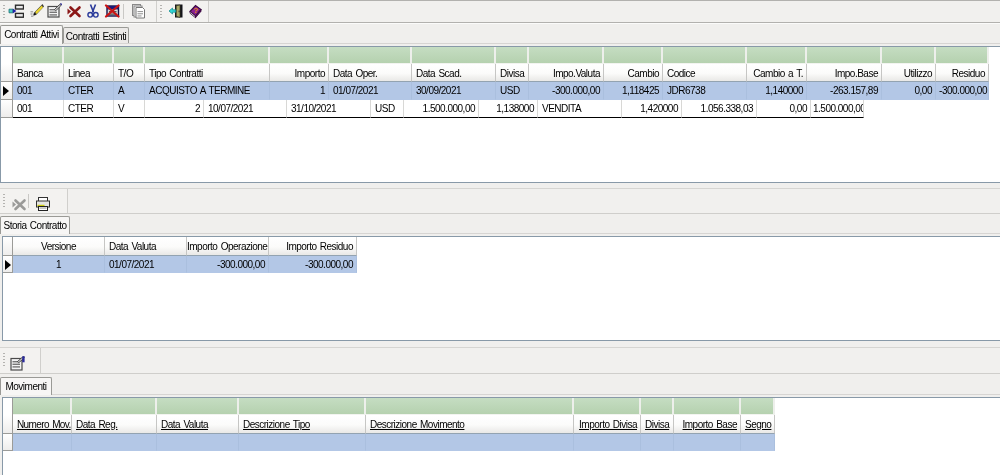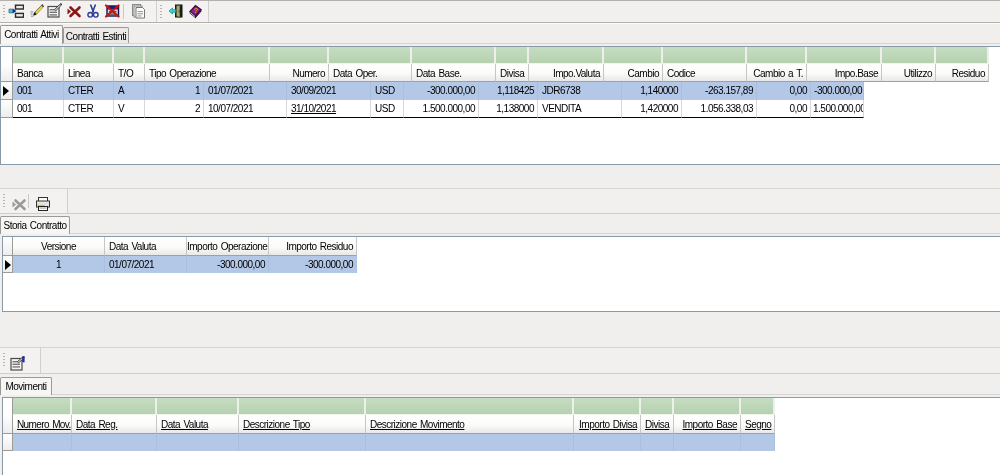--- a/index.html
+++ b/index.html
@@ -110,21 +110,21 @@
       <path d="M3 8.5 L8.5 13 L8.5 14.8 L3 10.2 Z" fill="#d8d8d8" stroke="#3a0a40" stroke-width="0.8"></path>
       <path d="M8.5 13 L14 6.5 L14 8.3 L8.5 14.8 Z" fill="#5a1060" stroke="#3a0a40" stroke-width="0.8"></path>
       <text x="8.8" y="9.5" font-size="8" font-weight="bold" fill="#e89018" text-anchor="middle" font-family="Liberation Sans">?</text>
     </svg>
   </div>
 
 <div class="tab off" style="left:63px;top:27px;width:66px;height:16px;">Contratti Estinti</div>
 <div class="tab on" style="left:0;top:25px;width:63px;height:19px;">Contratti Attivi</div>
 <div class="abs" style="left:0;top:43px;width:1000px;height:1px;background:#d7d5d3;"></div>
 
-<div class="grid" style="left:0;top:46px;width:1000px;height:119px;" id="g1">
+<div class="grid" style="left:0;top:46px;width:1000px;height:137px;" id="g1">
     <div class="grow" style="top: 0px; height: 17px;">
       <div class="gcell ge" style="flex: 0 0 12px;"></div>
       <div class="gcell grn" style="flex: 0 0 51px;"></div>
       <div class="gcell grn" style="flex: 0 0 50px;"></div>
       <div class="gcell grn" style="flex: 0 0 31px;"></div>
       <div class="gcell grn" style="flex: 0 0 125px;"></div>
       <div class="gcell grn" style="flex: 0 0 59px;"></div>
       <div class="gcell grn" style="flex: 0 0 83px;"></div>
       <div class="gcell grn" style="flex: 0 0 84px;"></div>
       <div class="gcell grn" style="flex: 0 0 33px;"></div>
@@ -134,60 +134,61 @@
       <div class="gcell grn" style="flex: 0 0 60px;"></div>
       <div class="gcell grn" style="flex: 0 0 75px;"></div>
       <div class="gcell grn" style="flex: 0 0 54px;"></div>
       <div class="gcell grn" style="flex: 0 0 53px;"></div>
     </div>
     <div class="grow " style="top: 17px; height: 18px;">
       <div class="gcell ind" style="flex: 0 0 12px;"></div>
       <div class="gcell hdr tl" style="flex: 0 0 51px;">Banca</div>
       <div class="gcell hdr tl" style="flex: 0 0 50px;">Linea</div>
       <div class="gcell hdr tl" style="flex: 0 0 31px;">T/O</div>
-      <div class="gcell hdr tl" style="flex: 0 0 125px;">Tipo Operazione</div>
-      <div class="gcell hdr tr" style="flex: 0 0 59px;">Numero</div>
+      <div class="gcell hdr tl" style="flex: 0 0 125px;">Tipo Contratti</div>
+      <div class="gcell hdr tr" style="flex: 0 0 59px;">Importo</div>
       <div class="gcell hdr tl" style="flex: 0 0 83px;">Data Oper.</div>
-      <div class="gcell hdr tl" style="flex: 0 0 84px;">Data Base.</div>
+      <div class="gcell hdr tl" style="flex: 0 0 84px;">Data Scad.</div>
       <div class="gcell hdr tl" style="flex: 0 0 33px;">Divisa</div>
       <div class="gcell hdr tr" style="flex: 0 0 75px;">Impo.Valuta</div>
       <div class="gcell hdr tr" style="flex: 0 0 59px;">Cambio</div>
       <div class="gcell hdr tl" style="flex: 0 0 84px;">Codice</div>
       <div class="gcell hdr tr" style="flex: 0 0 60px;">Cambio a T.</div>
       <div class="gcell hdr tr" style="flex: 0 0 75px;">Impo.Base</div>
       <div class="gcell hdr tr" style="flex: 0 0 54px;">Utilizzo</div>
       <div class="gcell hdr tr" style="flex: 0 0 53px;">Residuo</div>
     </div>
     <div class="grow sel" style="top: 35px; height: 18px;">
       <div class="gcell ind" style="flex: 0 0 12px;">
         <div class="tri"></div>
       </div>
       <div class="gcell dcell tl" style="flex: 0 0 51px;">001</div>
       <div class="gcell dcell tl" style="flex: 0 0 50px;">CTER</div>
       <div class="gcell dcell tl" style="flex: 0 0 31px;">A</div>
+      <div class="gcell dcell tl" style="flex: 0 0 125px;">ACQUISTO A TERMINE</div>
       <div class="gcell dcell tr" style="flex: 0 0 59px;">1</div>
       <div class="gcell dcell tl" style="flex: 0 0 83px;">01/07/2021</div>
       <div class="gcell dcell tl" style="flex: 0 0 84px;">30/09/2021</div>
       <div class="gcell dcell tl" style="flex: 0 0 33px;">USD</div>
       <div class="gcell dcell tr" style="flex: 0 0 75px;">-300.000,00</div>
       <div class="gcell dcell tr" style="flex: 0 0 59px;">1,118425</div>
       <div class="gcell dcell tl" style="flex: 0 0 84px;">JDR6738</div>
       <div class="gcell dcell tr" style="flex: 0 0 60px;">1,140000</div>
       <div class="gcell dcell tr" style="flex: 0 0 75px;">-263.157,89</div>
       <div class="gcell dcell tr" style="flex: 0 0 54px;">0,00</div>
       <div class="gcell dcell tr" style="flex: 0 0 53px; padding-right: 1px;">-300.000,00</div>
     </div>
     <div class="grow " style="top: 53px; height: 18px;">
       <div class="gcell ind" style="flex: 0 0 12px;"></div>
       <div class="gcell dcell tl" style="flex: 0 0 51px;">001</div>
       <div class="gcell dcell tl" style="flex: 0 0 50px;">CTER</div>
       <div class="gcell dcell tl" style="flex: 0 0 31px;">V</div>
       <div class="gcell dcell tr" style="flex: 0 0 59px;">2</div>
       <div class="gcell dcell tl" style="flex: 0 0 83px;">10/07/2021</div>
-      <div class="gcell dcell tl" style="flex: 0 0 84px; text-decoration: underline;">31/10/2021</div>
+      <div class="gcell dcell tl" style="flex: 0 0 84px;">31/10/2021</div>
       <div class="gcell dcell tl" style="flex: 0 0 33px;">USD</div>
       <div class="gcell dcell tr" style="flex: 0 0 75px;">1.500.000,00</div>
       <div class="gcell dcell tr" style="flex: 0 0 59px;">1,138000</div>
       <div class="gcell dcell tl" style="flex: 0 0 84px;">VENDITA</div>
       <div class="gcell dcell tr" style="flex: 0 0 60px;">1,420000</div>
       <div class="gcell dcell tr" style="flex: 0 0 75px;">1.056.338,03</div>
       <div class="gcell dcell tr" style="flex: 0 0 54px;">0,00</div>
       <div class="gcell dcell tl" style="flex: 0 0 53px; padding-left: 2px;">1.500.000,00</div>
     </div>
   </div>
@@ -206,21 +207,21 @@
       <rect x="1.5" y="5" width="13" height="6" fill="#e4e4e2" stroke="#333" stroke-width="1"></rect>
       <rect x="2.5" y="8.8" width="7" height="1.4" fill="#cccc10"></rect>
       <rect x="3.5" y="10.5" width="9" height="4" fill="#fff" stroke="#222" stroke-width="1"></rect>
       <rect x="4.5" y="11.6" width="7" height="0.9" fill="#888"></rect>
     </svg>
   </div>
 
 <div class="tab on" style="left:0;top:216px;width:70px;height:18px;">Storia Contratto</div>
 <div class="abs" style="left:0;top:233px;width:1000px;height:1px;background:#d7d5d3;"></div>
 
-<div class="grid" style="left:2px;top:236px;width:998px;height:76px;" id="g2">
+<div class="grid" style="left:2px;top:236px;width:998px;height:105px;" id="g2">
     <div class="grow " style="top: 0px; height: 19px;">
       <div class="gcell ind" style="flex: 0 0 10px;"></div>
       <div class="gcell hdr tc" style="flex: 0 0 92px;">Versione</div>
       <div class="gcell hdr tl" style="flex: 0 0 82px;">Data Valuta</div>
       <div class="gcell hdr tr" style="flex: 0 0 82px;">Importo Operazione</div>
       <div class="gcell hdr tr" style="flex: 0 0 88px;">Importo Residuo</div>
     </div>
     <div class="grow sel" style="top: 19px; height: 17px;">
       <div class="gcell ind" style="flex: 0 0 10px;">
         <div class="tri"></div>

